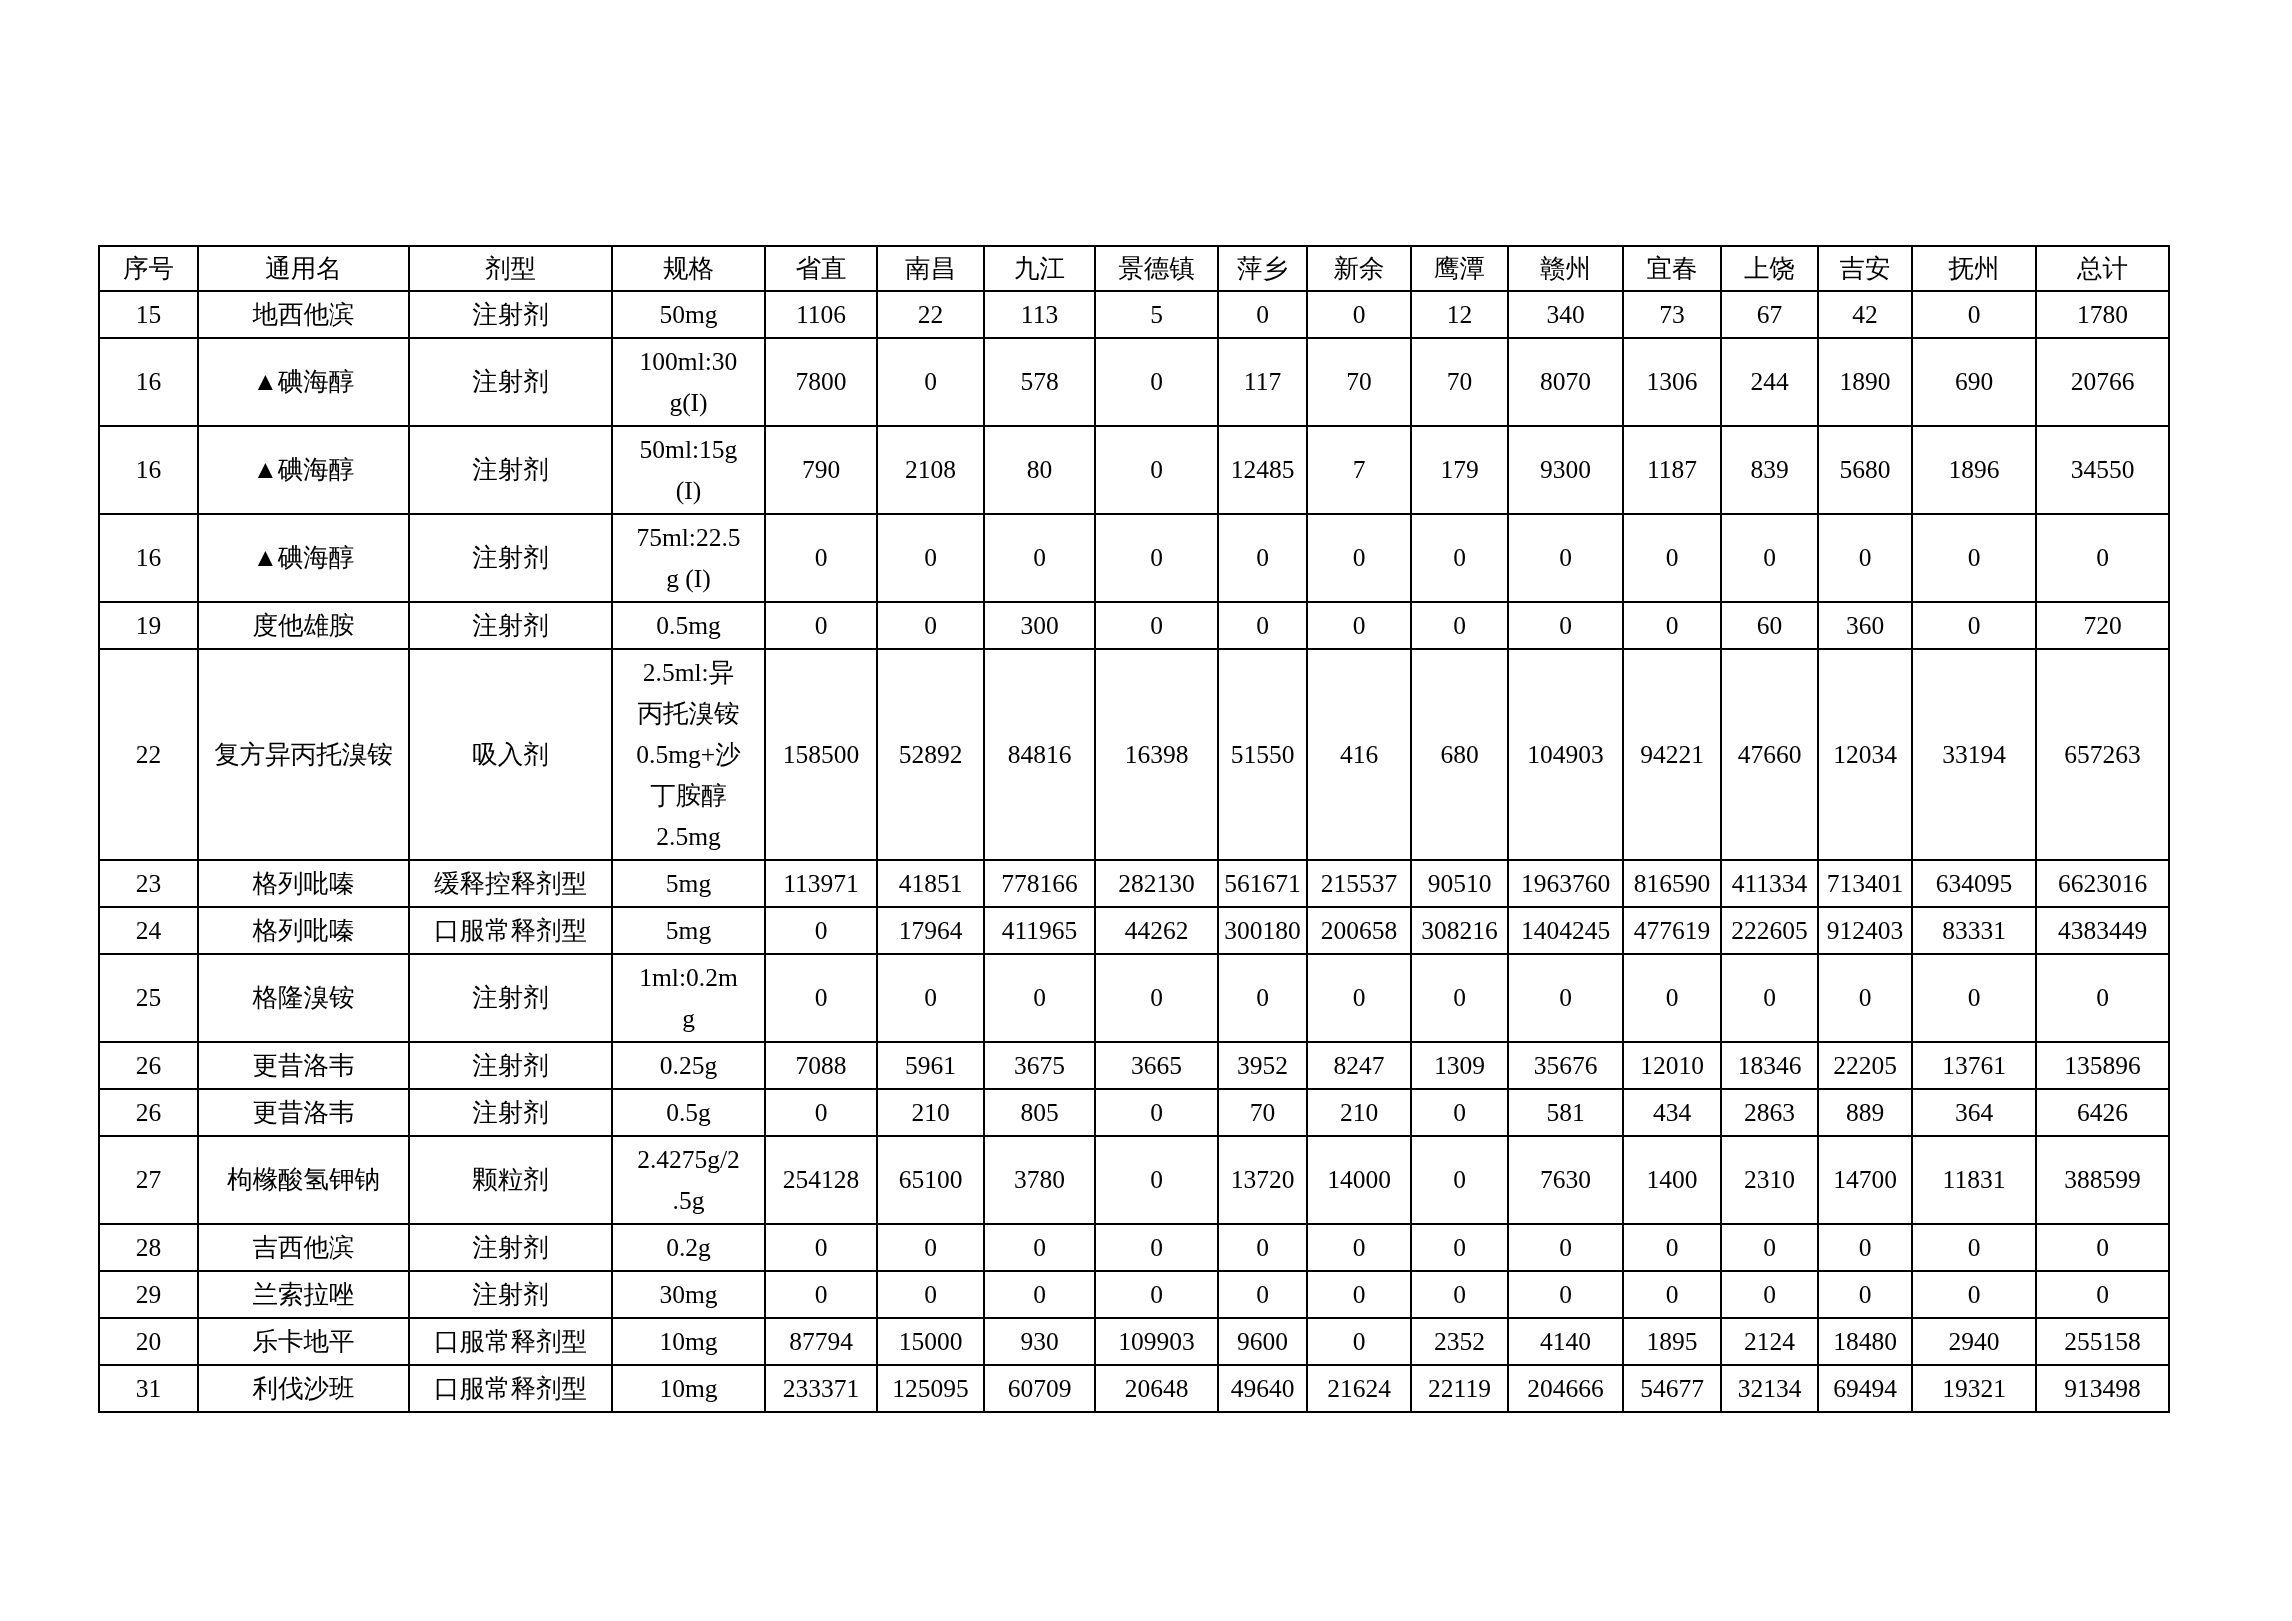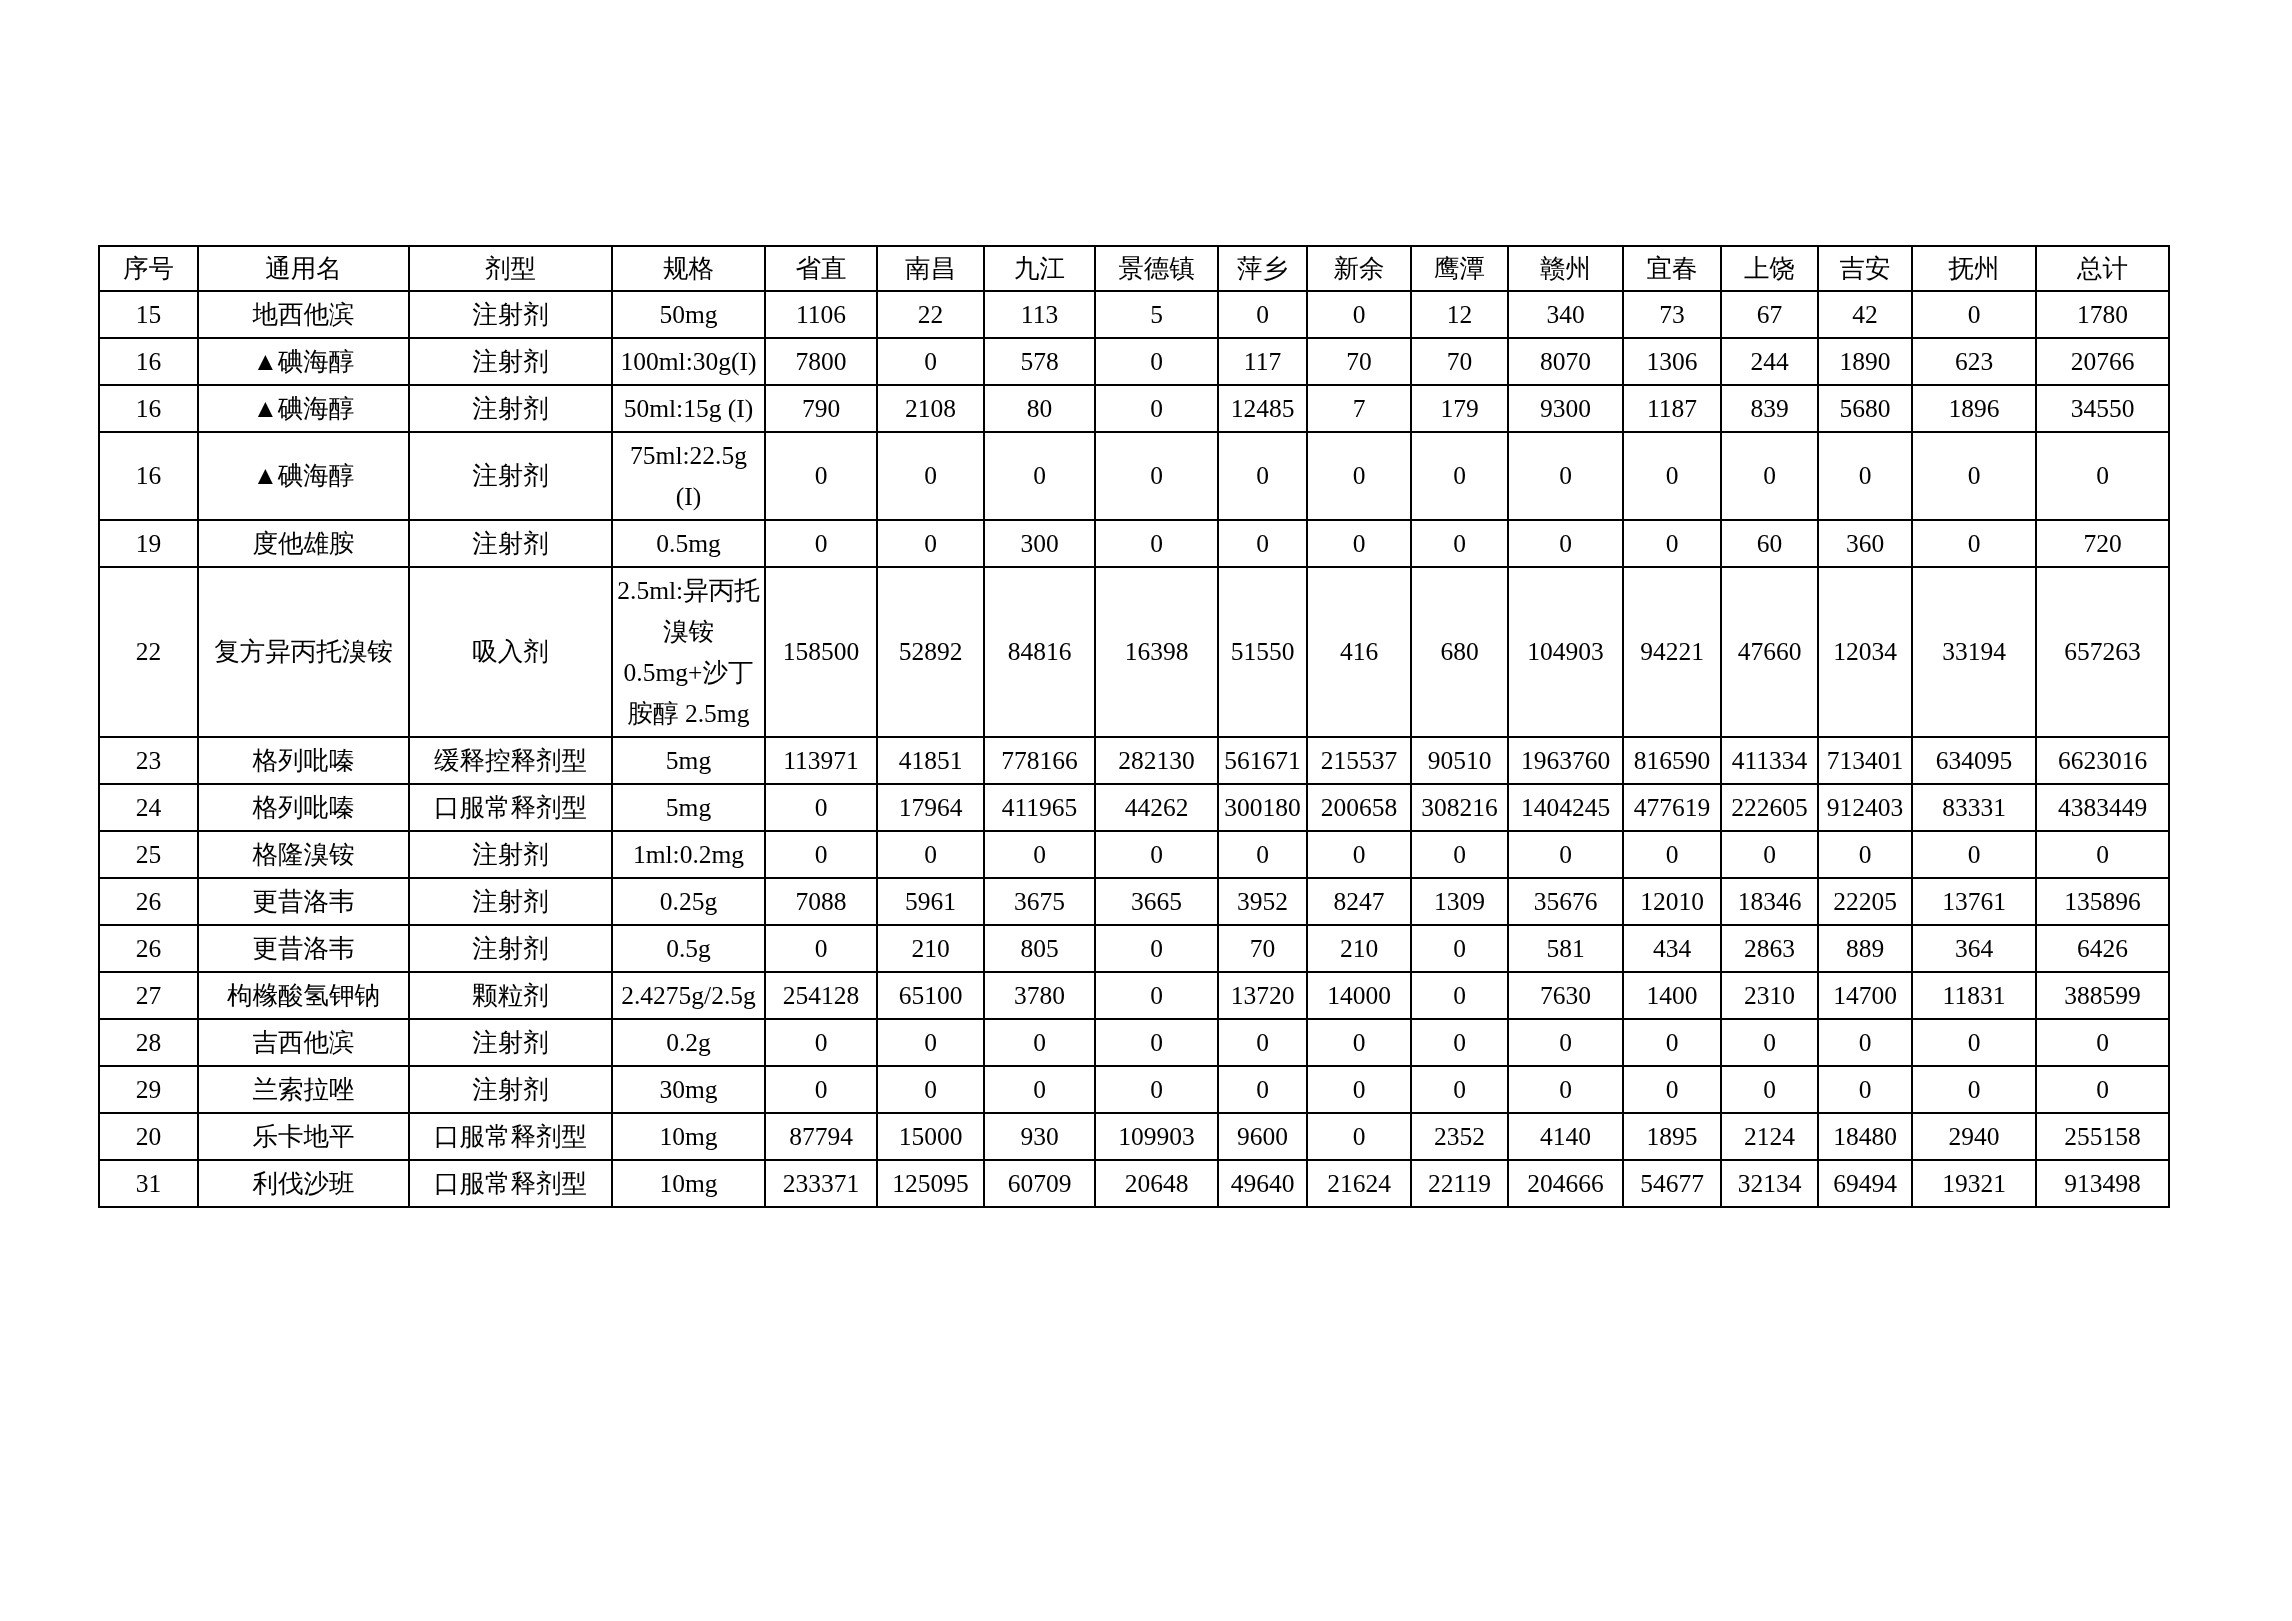--- a/index.html
+++ b/index.html
@@ -42,21 +42,21 @@
     line-height: 1.3;
   }
   table.sales-table thead tr {
     height: 45px;
   }
   table.sales-table tbody tr {
     height: 44px;
   }
   table.sales-table td.spec {
     line-height: 41px;
-    padding: 2px 2px;
+    padding: 2px 23px;
     word-break: break-word;
   }
 </style>
 </head>
 <body>
 
 <div class="doc-page">
   <table class="sales-table">
       <colgroup>
         <col style="width: 99px;">
@@ -127,21 +127,21 @@
           <td>0</td>
           <td>578</td>
           <td>0</td>
           <td>117</td>
           <td>70</td>
           <td>70</td>
           <td>8070</td>
           <td>1306</td>
           <td>244</td>
           <td>1890</td>
-          <td>623</td>
+          <td>690</td>
           <td>20766</td>
         </tr>
         <tr>
           <td>16</td>
           <td>▲碘海醇</td>
           <td>注射剂</td>
           <td class="spec">50ml:15g (I)</td>
           <td>790</td>
           <td>2108</td>
           <td>80</td>

